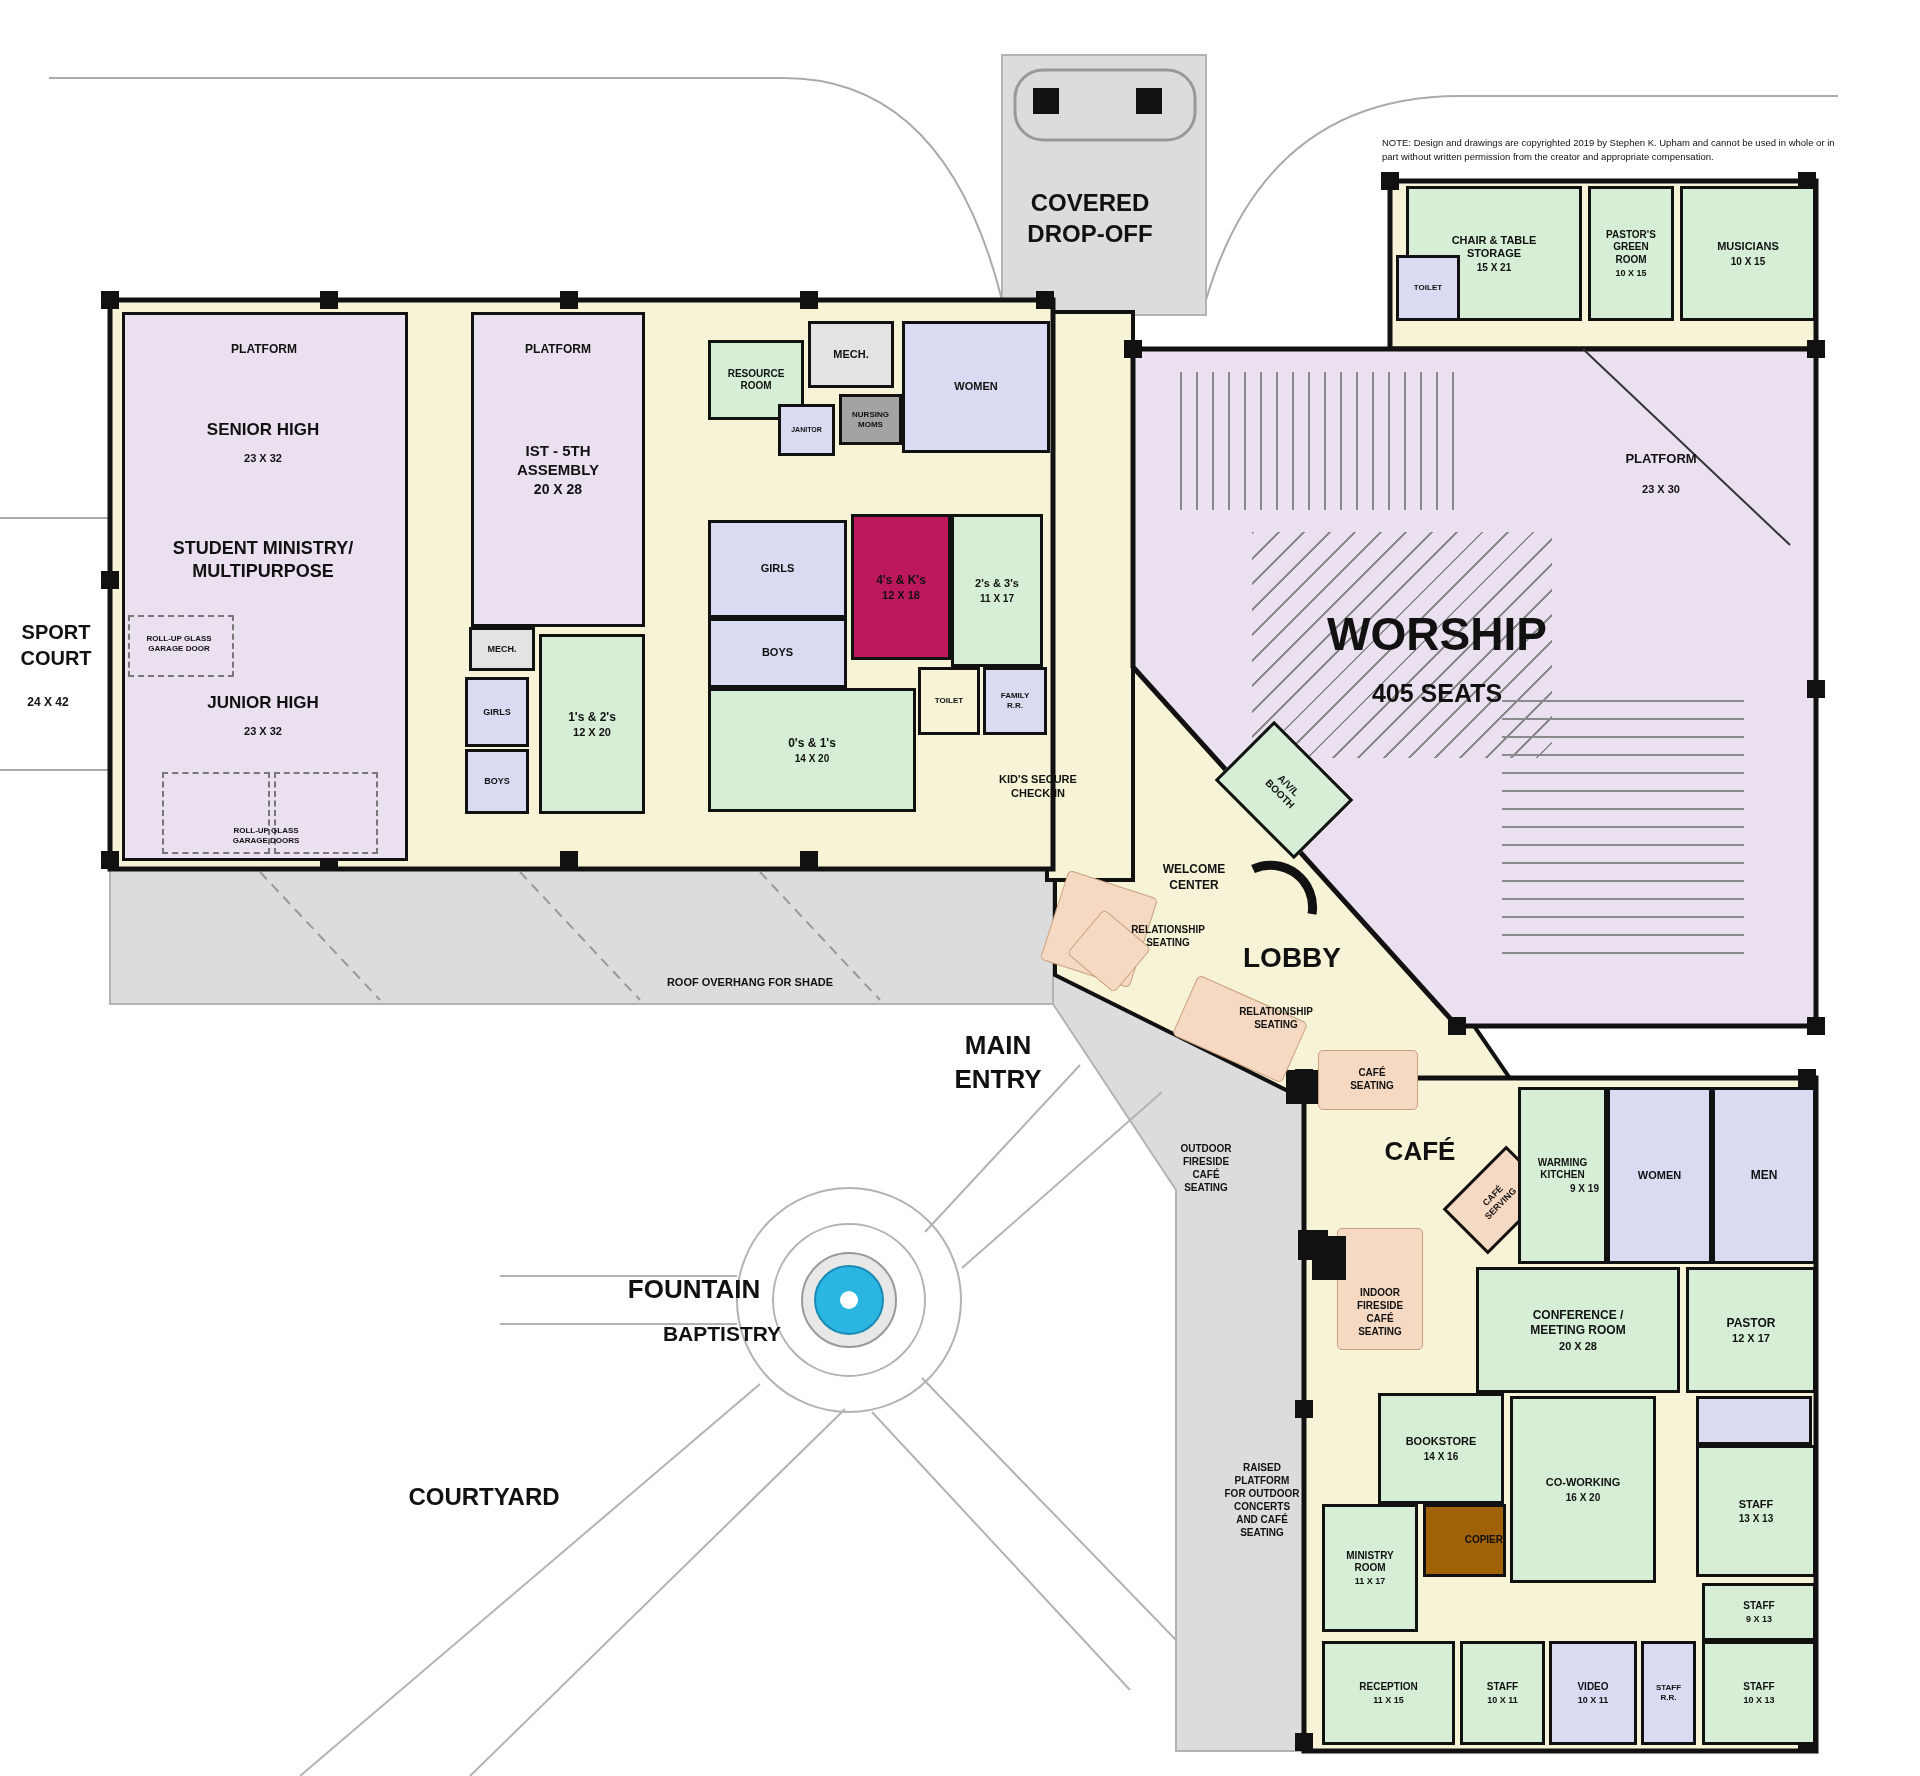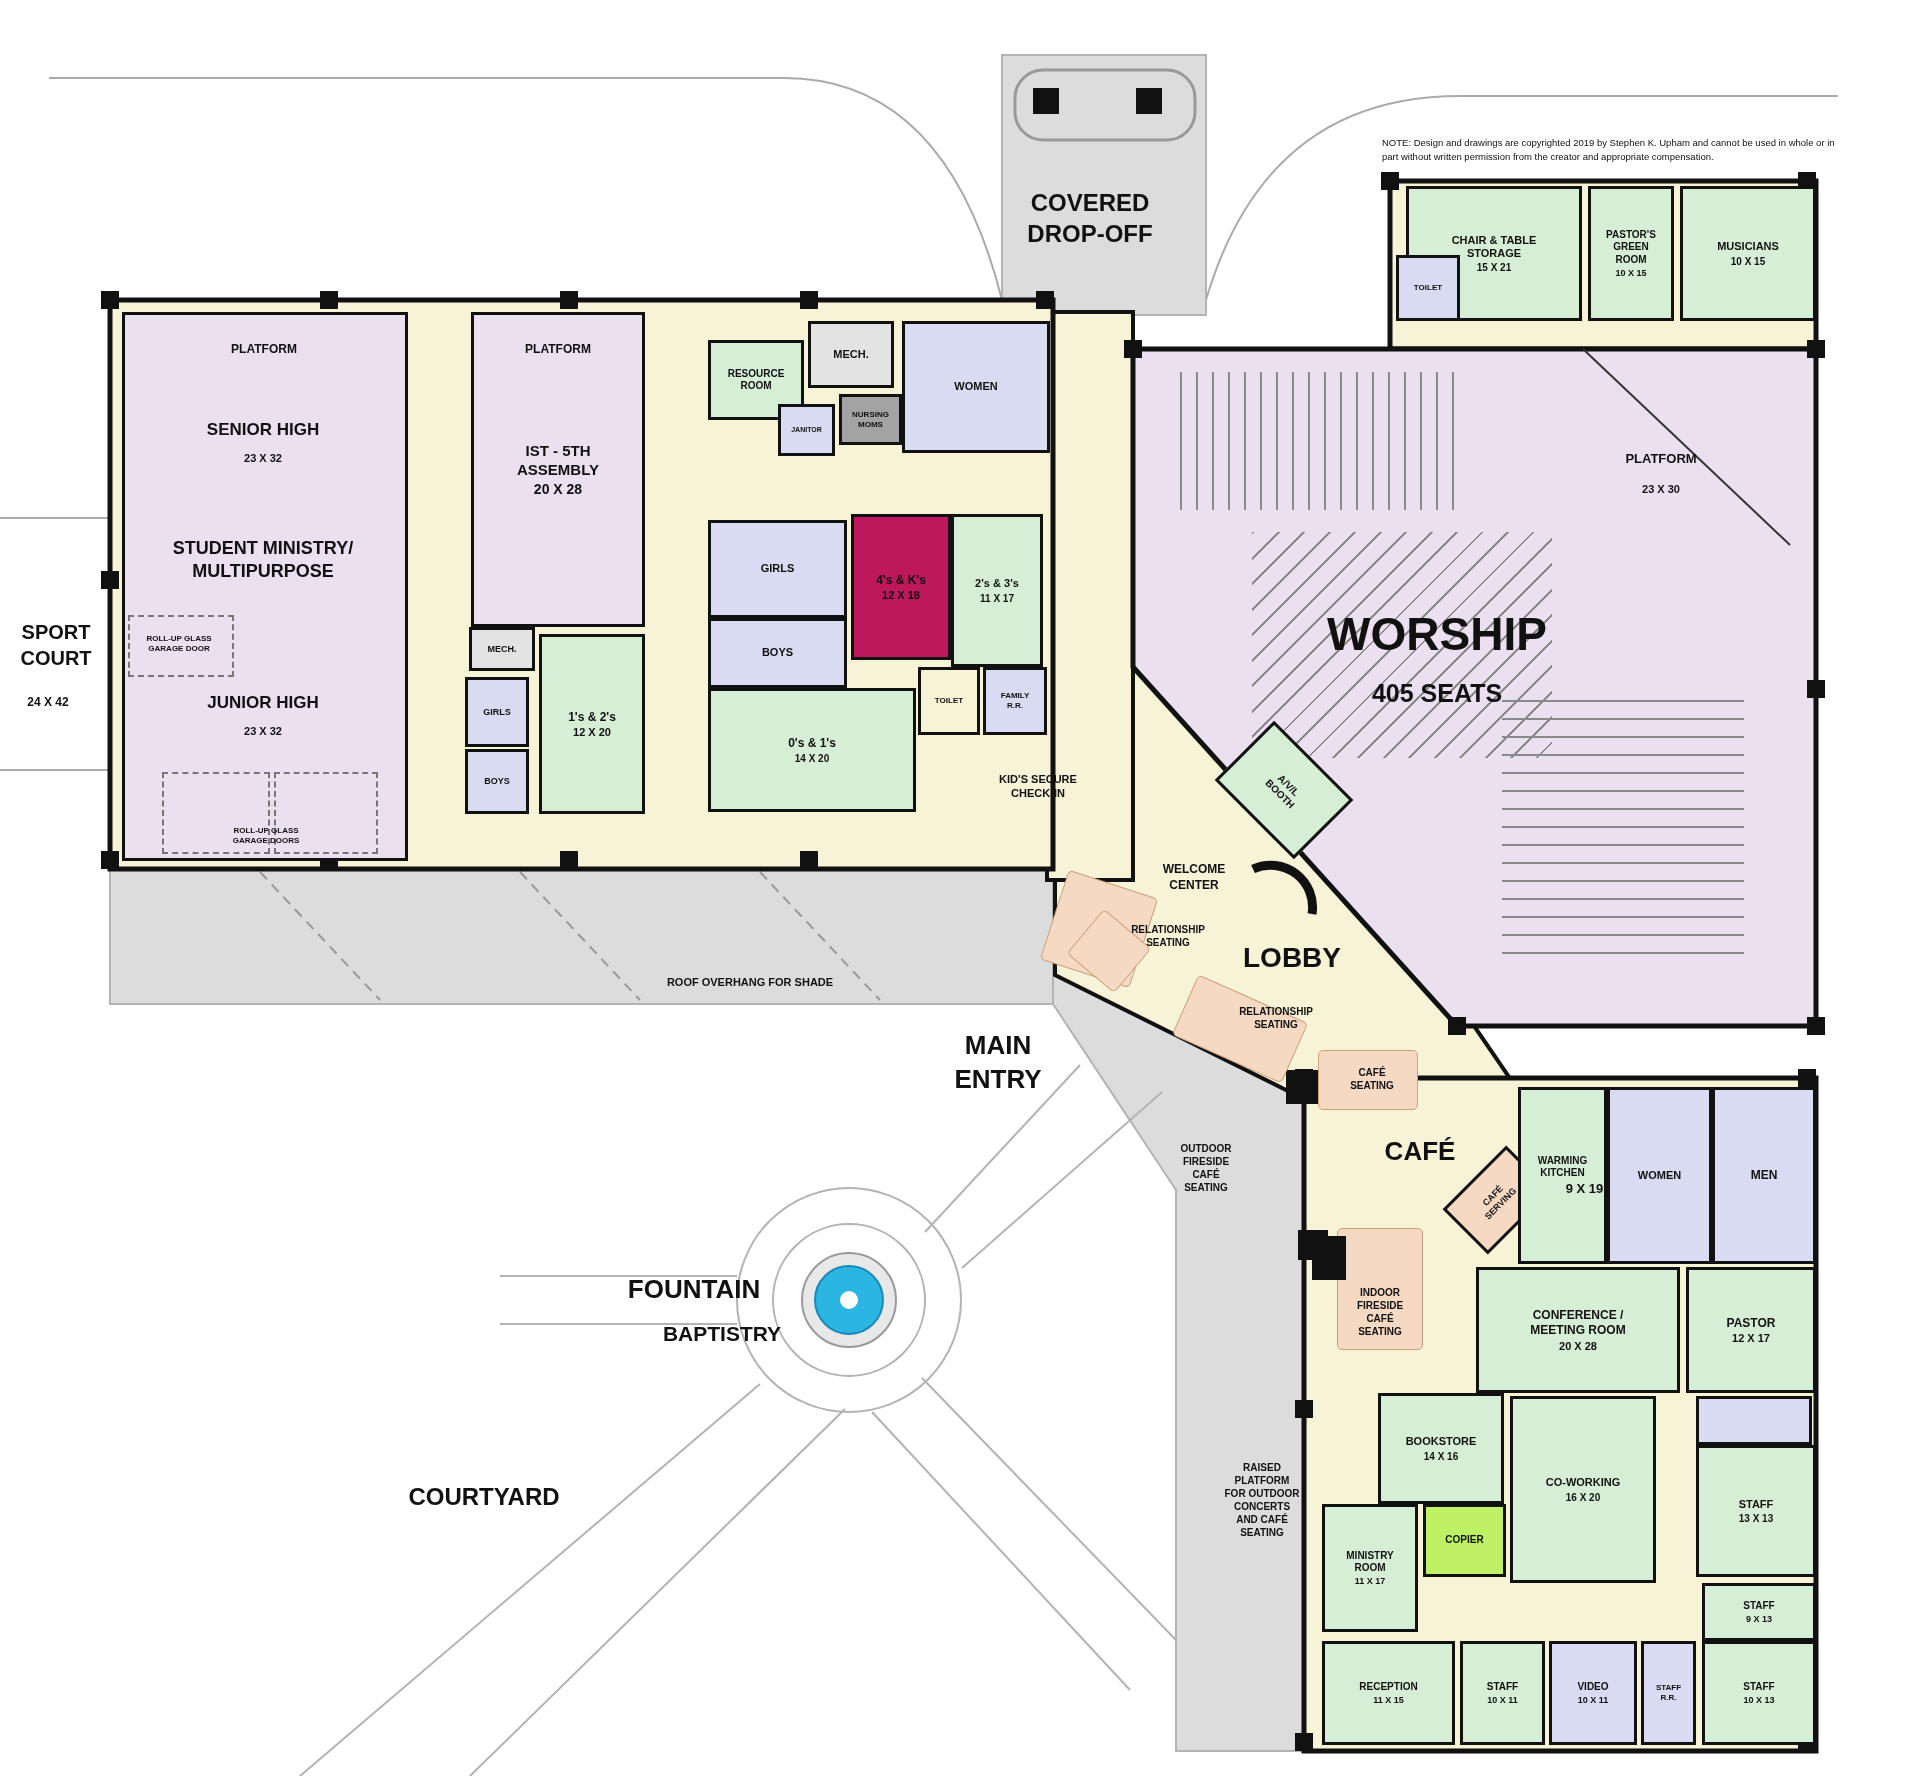--- a/index.html
+++ b/index.html
@@ -196,21 +196,21 @@
         <div class="room-name" style="font-size: 10px;">A/V/L
 BOOTH</div>
       </div>
       <div class="room" style="left: 1452px; top: 1168px; width: 90px; height: 64px; background: rgb(246, 217, 195); transform: rotate(-45deg);">
         <div class="room-name" style="font-size: 9px;">CAFÉ
 SERVING</div>
       </div>
       <div class="room" style="left: 1518px; top: 1087px; width: 89px; height: 177px; background: rgb(214, 238, 214);">
         <div class="room-name" style="font-size: 10px;">WARMING
 KITCHEN</div>
-        <div class="room-dims" style="font-size: 13px; padding-left: 44px;">9 X 19</div>
+        <div class="room-dims" style="font-size: 10px; padding-left: 44px;">9 X 19</div>
       </div>
       <div class="room" style="left: 1607px; top: 1087px; width: 105px; height: 177px; background: rgb(217, 219, 242);">
         <div class="room-name" style="font-size: 11px;">WOMEN</div>
       </div>
       <div class="room" style="left: 1712px; top: 1087px; width: 104px; height: 177px; background: rgb(217, 219, 242);">
         <div class="room-name" style="font-size: 12px;">MEN</div>
       </div>
       <div class="room" style="left: 1476px; top: 1267px; width: 204px; height: 126px; background: rgb(214, 238, 214);">
         <div class="room-name" style="font-size: 12px;">CONFERENCE /
 MEETING ROOM</div>
@@ -235,21 +235,21 @@
       </div>
       <div class="room" style="left: 1702px; top: 1583px; width: 114px; height: 58px; background: rgb(214, 238, 214);">
         <div class="room-name" style="font-size: 10px;">STAFF</div>
         <div class="room-dims" style="font-size: 9px;">9 X 13</div>
       </div>
       <div class="room" style="left: 1322px; top: 1504px; width: 96px; height: 128px; background: rgb(214, 238, 214);">
         <div class="room-name" style="font-size: 10px;">MINISTRY
 ROOM</div>
         <div class="room-dims" style="font-size: 9px;">11 X 17</div>
       </div>
-      <div class="room" style="left: 1423px; top: 1504px; width: 83px; height: 73px; background: #bef264;">
+      <div class="room" style="left: 1423px; top: 1504px; width: 83px; height: 73px; background: #a16207; align-items: flex-end;">
         <div class="room-name" style="font-size: 10px;">COPIER</div>
       </div>
       <div class="room" style="left: 1322px; top: 1641px; width: 133px; height: 104px; background: rgb(214, 238, 214);">
         <div class="room-name" style="font-size: 10px;">RECEPTION</div>
         <div class="room-dims" style="font-size: 9px;">11 X 15</div>
       </div>
       <div class="room" style="left: 1460px; top: 1641px; width: 85px; height: 104px; background: rgb(214, 238, 214);">
         <div class="room-name" style="font-size: 10px;">STAFF</div>
         <div class="room-dims" style="font-size: 9px;">10 X 11</div>
       </div>

